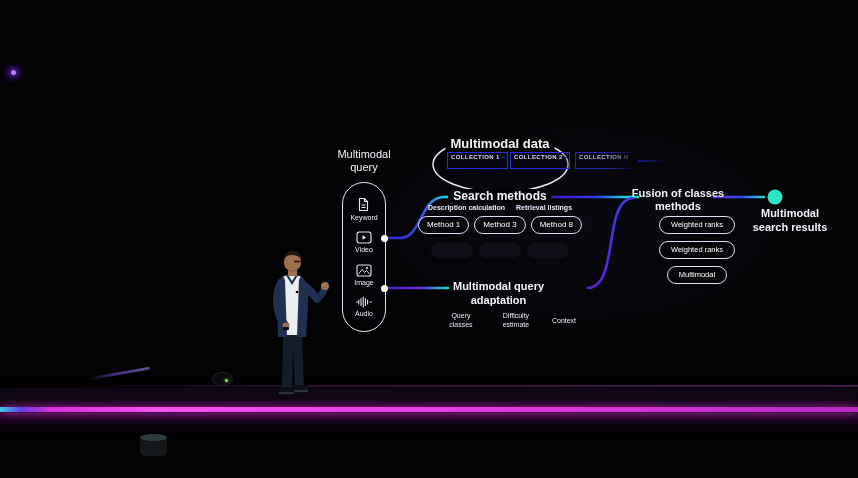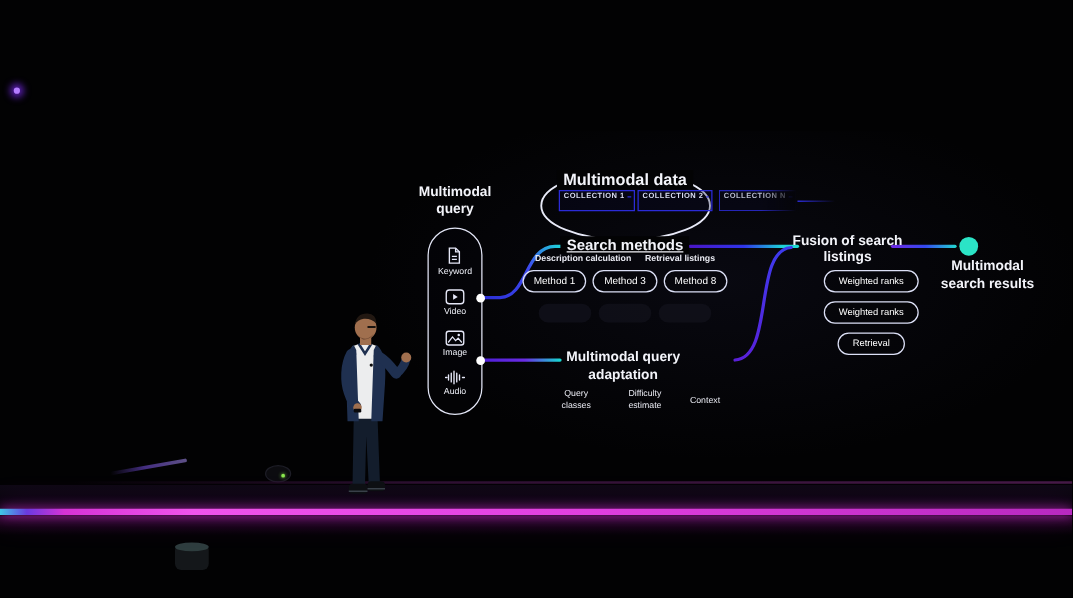--- a/index.html
+++ b/index.html
@@ -15,21 +15,21 @@
     box-shadow:0 0 6px 3px rgba(122,42,240,.75);}
 
   
   #headline{left:92px;top:183px;font-size:30px;line-height:31px;color:#eef0f5;letter-spacing:.2px;}
   #headline .hl{font-weight:700;
     background:linear-gradient(90deg,#3f33d6 0%,#7b2fe0 38%,#5a48ea 58%,#2f9fe8 78%,#27e0dc 100%);
     -webkit-background-clip:text;background-clip:text;color:transparent;}
 
   
   #query-title{left:364px;top:148px;width:80px;margin-left:-40px;text-align:center;
-    font-size:11px;font-weight:700;line-height:1.15;color:#f3f4fa;}
+    font-size:11px;font-weight:400;line-height:1.15;color:#f3f4fa;}
   #query-capsule{left:342px;top:182px;width:44px;height:150px;border:1.5px solid #e3e6f6;
     border-radius:26px;display:flex;flex-direction:column;justify-content:space-evenly;
     align-items:center;padding:4px 0;box-sizing:border-box;background:rgba(6,6,10,.4);}
   .q-item{display:flex;flex-direction:column;align-items:center;gap:2px;}
   .q-item svg{display:block;}
   .q-label{font-size:7px;color:#eef0f8;}
   .node-dot{width:7px;height:7px;border-radius:50%;background:#fff;z-index:4;}
   #dot-video{left:381px;top:235px;} #dot-image{left:381px;top:285px;}
 
   
@@ -43,21 +43,21 @@
   .collection .lab i{flex:1;height:1px;background:#2b2bd6;}
   #col1{left:447px;width:61px;} #col2{left:510px;width:60px;}
   #col3{left:575px;width:62px;opacity:.85;
     -webkit-mask-image:linear-gradient(90deg,#000 55%,transparent 100%);
     mask-image:linear-gradient(90deg,#000 55%,transparent 100%);}
 
   
   .hmask{background:#030304;padding:0 5px;z-index:5;white-space:nowrap;
     font-weight:700;color:#f3f4fa;}
   #data-title{left:500px;top:136px;font-size:13px;}
-  #sm-title{left:500px;top:189px;font-size:12px;text-decoration:underline;}
+  #sm-title{left:500px;top:189px;font-size:12px;}
   #sm-sublabels{left:500px;top:204px;display:flex;gap:11px;white-space:nowrap;z-index:4;}
   #sm-sublabels span{font-size:7px;font-weight:700;color:#e9eaf2;}
   .pill{border:1.5px solid #dce0f6;border-radius:10px;color:#fff;font-size:8px;font-weight:400;
     padding:3px 8px 4px;white-space:nowrap;background:rgba(5,5,10,.35);}
   #method-row{left:500px;top:216px;display:flex;gap:5px;z-index:4;}
   #ghost-row{left:500px;top:243px;display:flex;gap:6px;z-index:2;}
   .ghost{width:42px;height:15px;border-radius:9px;background:#10101a;opacity:.85;}
   #adapt-title{left:498px;top:280px;width:125px;margin-left:-62px;text-align:center;
     font-size:11px;font-weight:700;line-height:1.25;color:#f3f4fa;z-index:4;}
   #adapt-labels{left:509px;top:311px;display:flex;gap:13px;align-items:flex-start;z-index:4;}
@@ -216,25 +216,25 @@
       <div class="ghost"></div>
   </div>
 
   <div class="abs" id="adapt-title">Multimodal query adaptation</div>
   <div class="abs cx" id="adapt-labels">
     <div class="al w38">Query classes</div>
     <div class="al w46">Difficulty estimate</div>
     <div class="al solo">Context</div>
   </div>
 
-  <div class="abs" id="fusion-title">Fusion of search listings</div>
+  <div class="abs" id="fusion-title">Fusion of classes methods</div>
   <div class="abs" id="fusion-col">
     <div class="pill">Weighted ranks</div>
     <div class="pill">Weighted ranks</div>
-    <div class="pill">Retrieval</div>
+    <div class="pill">Multimodal</div>
   </div>
 
   <div class="abs" id="results-title">Multimodal search results</div>
 
   <div class="abs" id="streak"></div>
   <div class="abs" id="camera-obj">
       <span class="led"></span>
     </div>
   <div class="abs" id="stage-edge"></div>
   <div class="abs" id="apron"></div>

